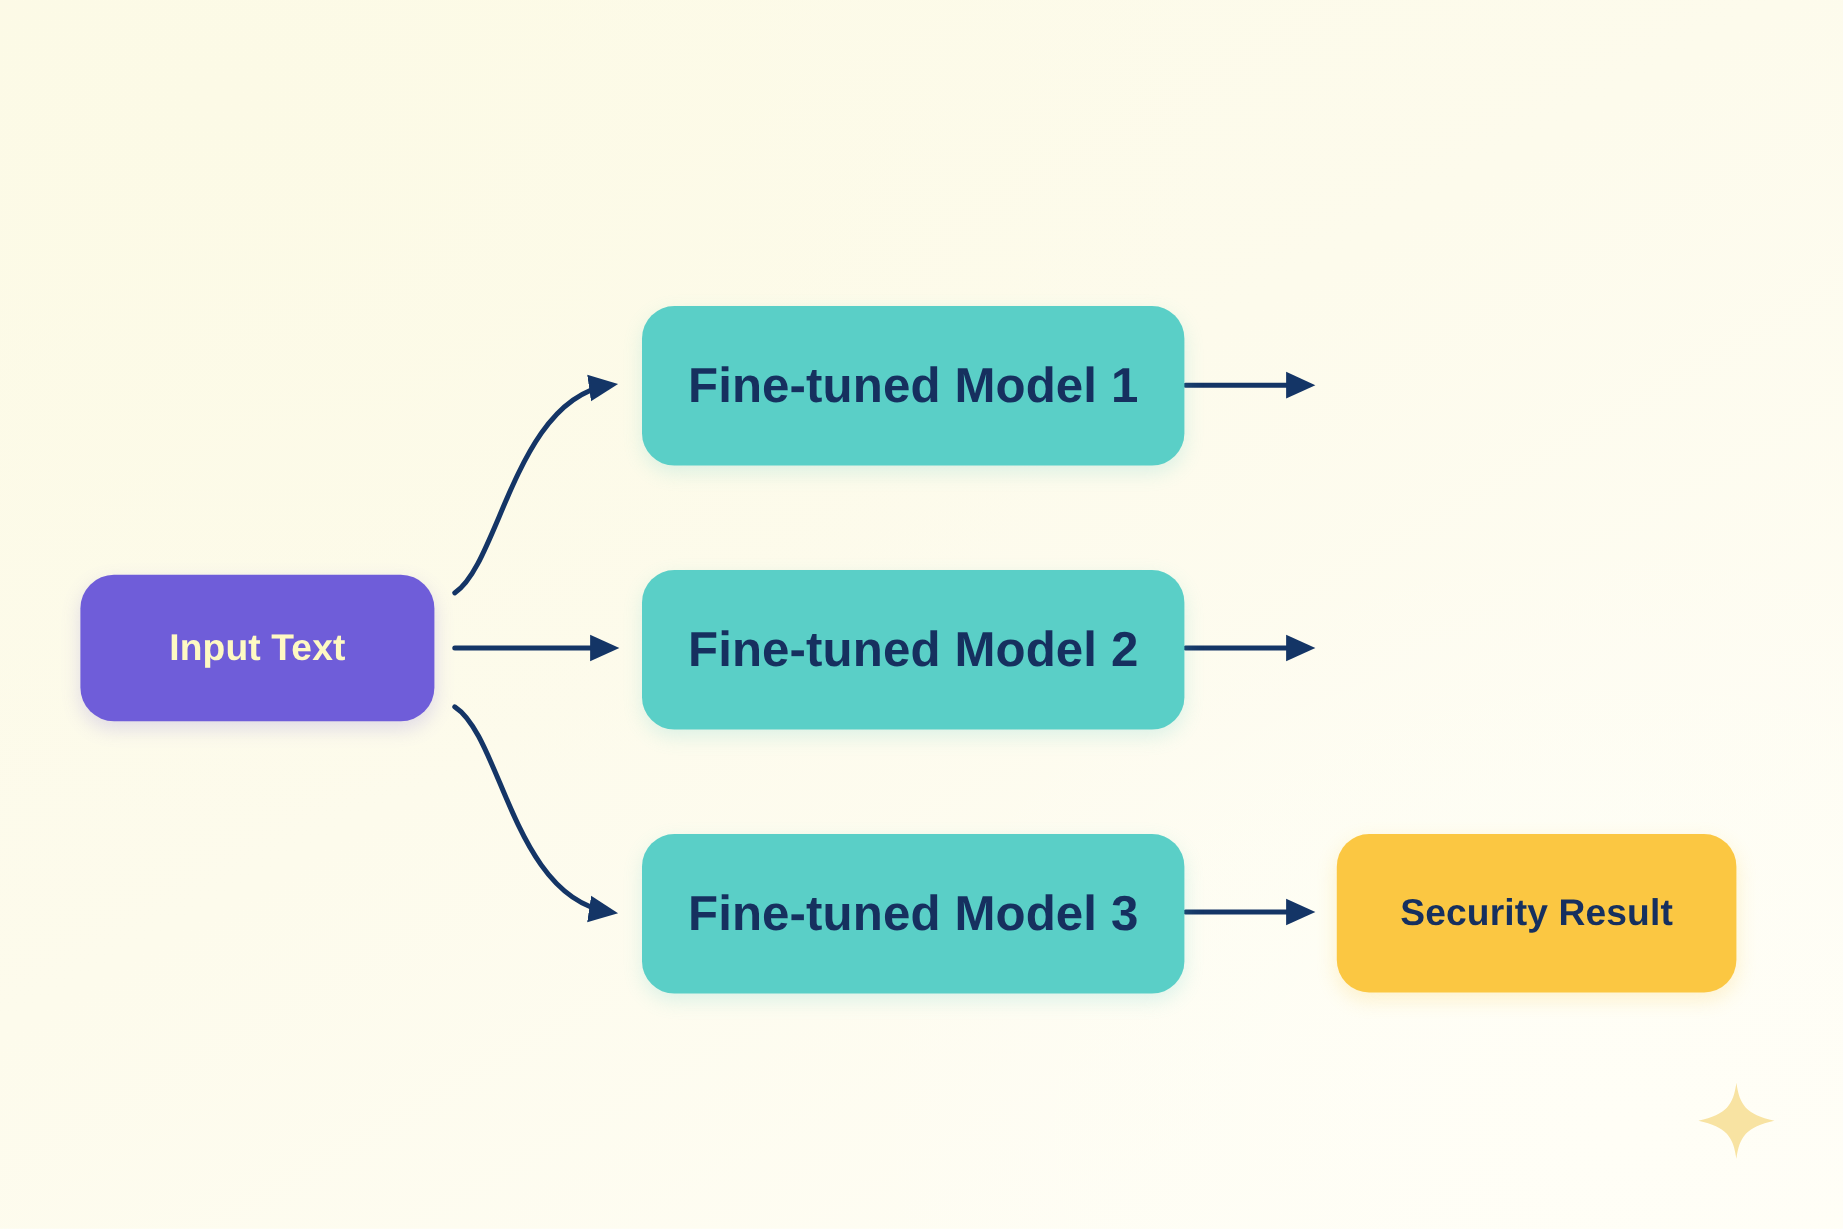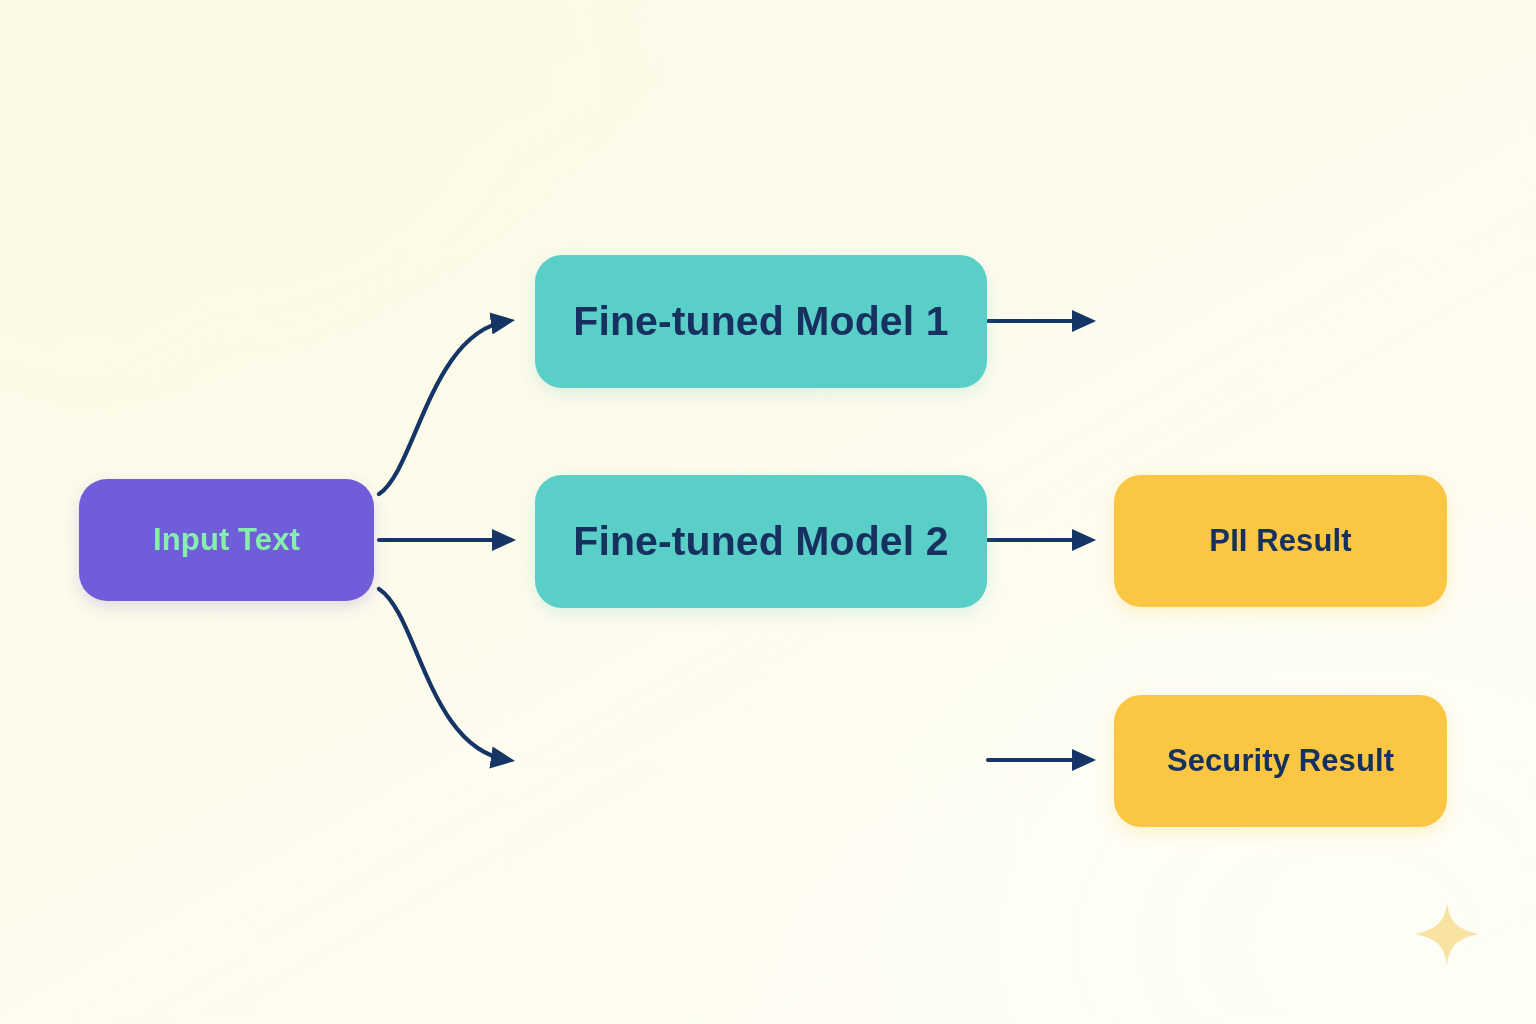--- a/index.html
+++ b/index.html
@@ -40,26 +40,26 @@
     display: flex;
     align-items: center;
     justify-content: center;
     text-align: center;
     border-radius: 27px;
     letter-spacing: 0.1px;
     white-space: nowrap;
   }
 
   .node-input {
-    left: 79px;
+    left: 67px;
     top: 479px;
     width: 295px;
     height: 122px;
     background: #6F5DD9;
-    color: #86efac;
+    color: #fef9c3;
     font-size: 31px;
     font-weight: bold;
     border-radius: 28px;
     box-shadow: 0 6px 16px rgba(111,93,217,0.20);
     justify-content: center;
   }
 
   .node-model {
     left: 535px;
     width: 452px;
@@ -123,24 +123,24 @@
   <div class="node node-input">
     <span>Input Text</span>
   </div>
 
   <div class="node node-model row-1">
     <span>Fine-tuned Model 1</span>
   </div>
   <div class="node node-model row-2">
     <span>Fine-tuned Model 2</span>
   </div>
+  <div class="node node-model row-3">
+    <span>Fine-tuned Model 3</span>
+  </div>
 
-  <div class="node node-result row-2">
-    <span>PII Result</span>
-  </div>
   <div class="node node-result row-3">
     <span>Security Result</span>
   </div>
 
   <svg id="sparkle" viewBox="0 0 100 100" aria-hidden="true">
     <path d="M50 2 C54 30 62 42 98 50 C62 58 54 70 50 98 C46 70 38 58 2 50 C38 42 46 30 50 2 Z" fill="#F8E3A2"></path>
   </svg>
 
 </div>
 

